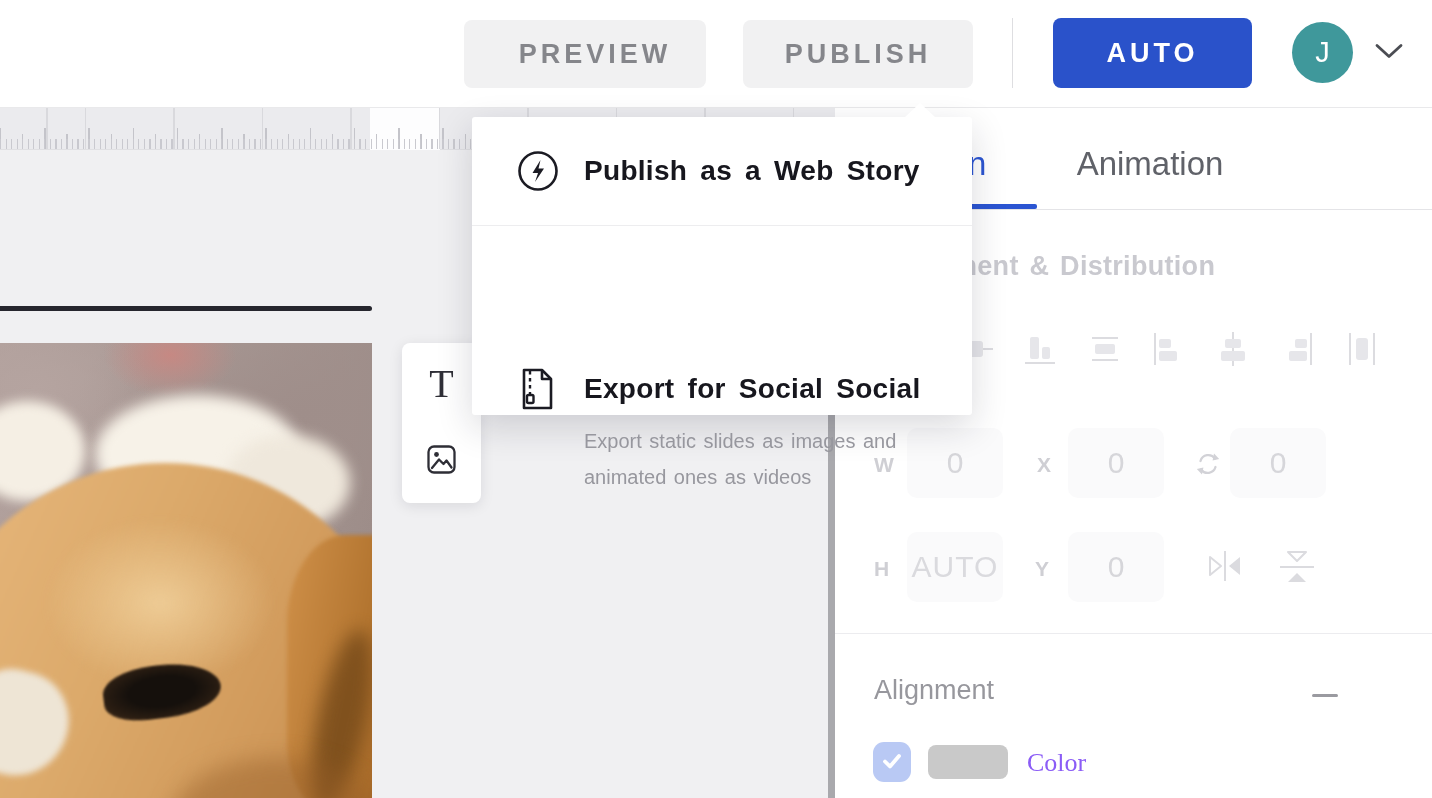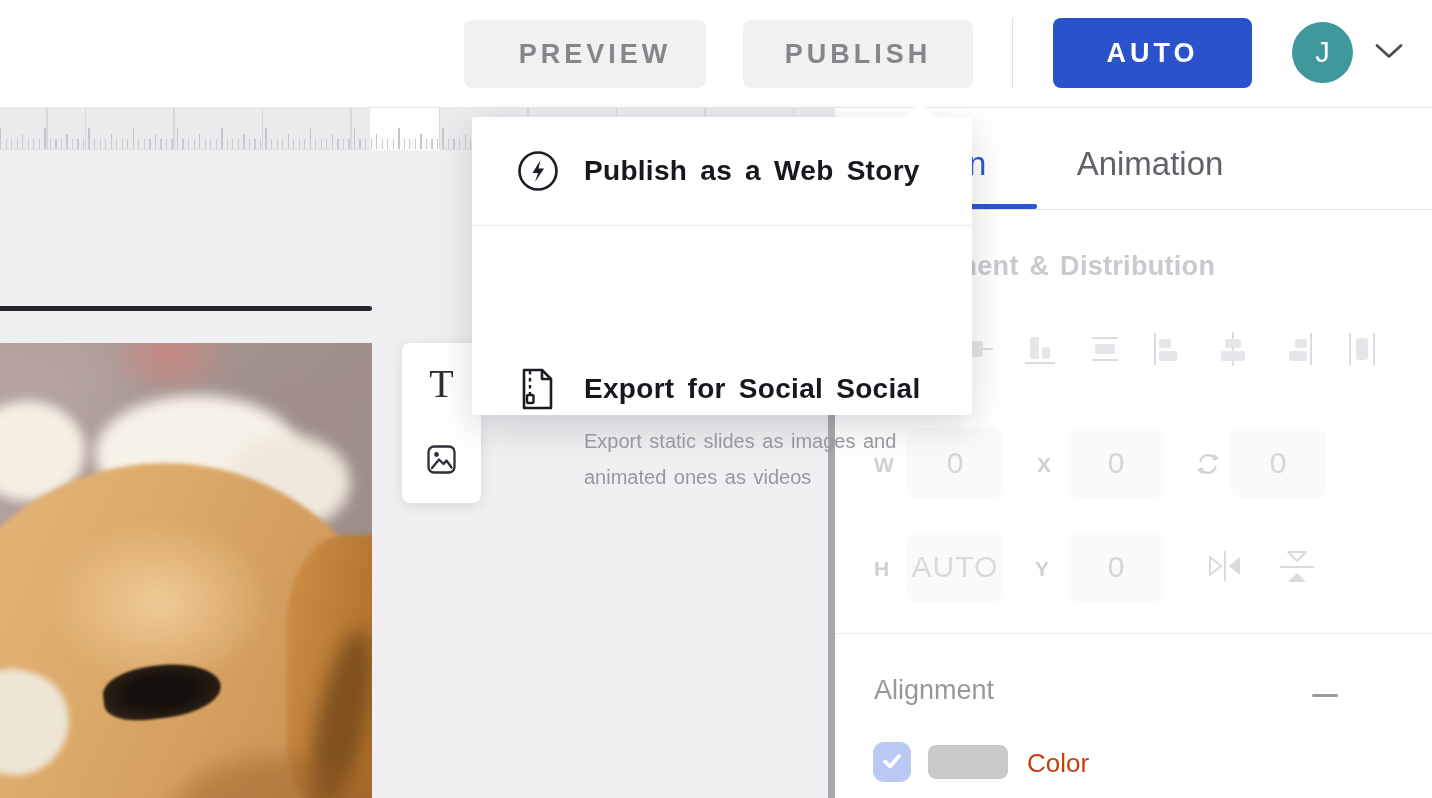--- a/index.html
+++ b/index.html
@@ -122,21 +122,21 @@
   .icon-btn { position:absolute; background:none; border:none; cursor:pointer; z-index:1; }
 
   .panel-divider { position:absolute; left:835px; top:633px; width:597px; height:1px; background:#ececef; z-index:1; }
   .appearance-title { position:absolute; left:874px; top:675px; font-size:27px; color:#97979d; z-index:1; }
   .collapse-btn { position:absolute; left:1306px; top:678px; width:38px; height:24px; background:none; border:none; cursor:pointer; z-index:1; }
   .collapse-btn span { display:block; width:26px; height:3px; background:#9a9aa0; border-radius:2px; margin:10px auto 0; }
   .checkbox { position:absolute; left:873px; top:742px; width:38px; height:40px; background:#b9c9f4;
     border-radius:11px; display:flex; align-items:center; justify-content:center; cursor:pointer; border:none; z-index:1; }
   .swatch { position:absolute; left:928px; top:745px; width:80px; height:34px; background:#c9c9c9;
     border-radius:8px; border:none; cursor:pointer; z-index:1; }
-  .color-label { position:absolute; left:1027px; top:748px; font-size:26px; color:#c2410c; z-index:1; }
+  .color-label { position:absolute; left:1027px; top:748px; font-size:26px; color:#8b5cf6; z-index:1;font-family:Liberation Serif, serif; }
 </style>
 </head>
 <body>
 
 <div id="app">
 
   <div class="canvas">
     <div class="canvas-line"></div>
     <div class="dog">
       <div class="dog-bg"></div>

